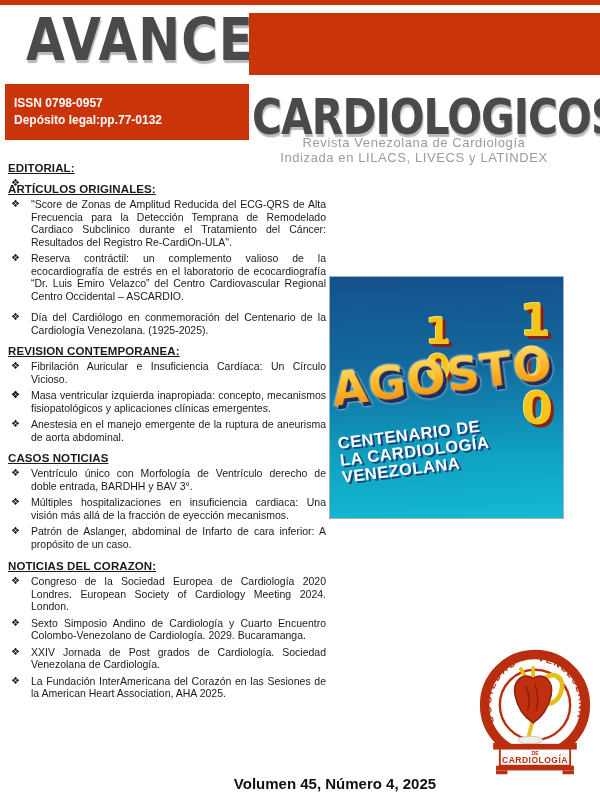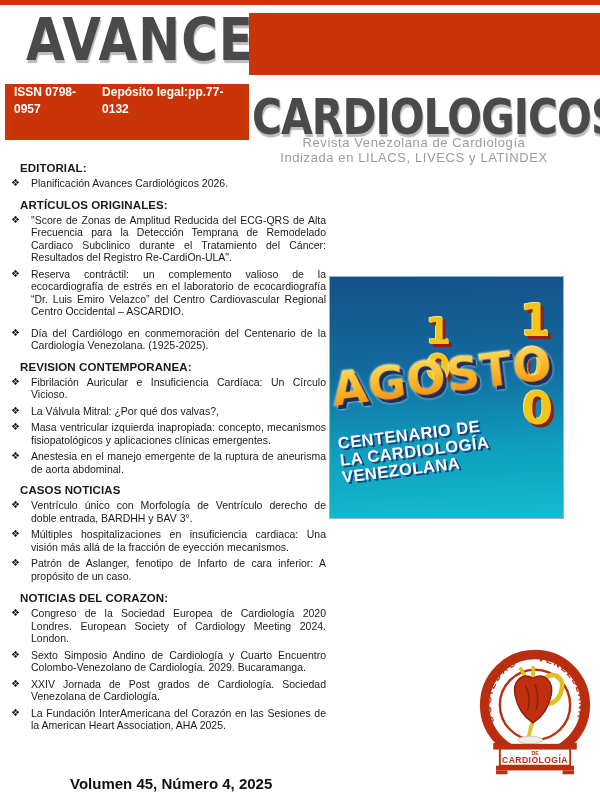--- a/index.html
+++ b/index.html
@@ -11,38 +11,38 @@
   .top-strip{position:absolute;left:0;top:0;width:600px;height:5px;background:#c93508;}
   .title-avances{
     position:absolute;left:26px;top:6px;font-family:"DejaVu Sans",sans-serif;
     font-weight:bold;font-size:50px;letter-spacing:1px;color:#4a4a4a;
     transform:scaleY(1.18);transform-origin:top left;text-shadow:1px 2px 1px #bbb;
   }
   .red-rect-top{position:absolute;left:249px;top:13px;width:351px;height:62px;background:#c93508;}
   .issn-box{
     position:absolute;left:5px;top:84px;width:244px;height:56px;background:#c93508;
     color:#fff;font-weight:bold;font-size:12px;line-height:1.45;
-    display:flex;flex-direction:row;justify-content:center;padding-left:9px;box-sizing:border-box;
+    display:flex;flex-direction:column;justify-content:center;padding-left:9px;box-sizing:border-box;
   }
   .title-cardio{
     position:absolute;left:252px;top:88px;font-family:"DejaVu Sans",sans-serif;
     font-weight:bold;font-size:41px;letter-spacing:-1px;color:#4a4a4a;
     transform:scaleY(1.22);transform-origin:top left;text-shadow:1px 2px 1px #bbb;white-space:nowrap;
   }
   .subtitle{
     position:absolute;left:228px;top:136px;width:372px;text-align:center;
     color:#9b9b9b;font-size:13px;letter-spacing:.6px;line-height:1.15;
   }
   
   .toc{position:absolute;left:8px;top:162px;width:318px;}
   .toc-section{margin-bottom:9px;}
   .toc-section.extra-gap{margin-top:10px;}
   .toc-head{
-    font-size:11.5px;font-weight:bold;
-    margin:0 0 3px 12px;letter-spacing:.1px;
+    font-size:11.5px;font-weight:bold;text-decoration:underline;
+    margin:0 0 3px 0;letter-spacing:.1px;
   }
   .toc-item{
     position:relative;padding-left:23px;margin-bottom:4px;
     font-size:10.5px;line-height:12.5px;text-align:justify;
   }
   .toc-item .marker{position:absolute;left:3px;top:0;font-size:10px;}
   
   .poster{
     position:absolute;left:330px;top:277px;width:233px;height:241px;overflow:hidden;
     background:linear-gradient(178deg,#14518c 0%,#136a9e 38%,#0fa0c0 72%,#14b9d2 100%);
@@ -65,21 +65,21 @@
   }
   .poster-caption{
     position:absolute;left:10px;top:158px;z-index:3;color:#fff;
     font-weight:bold;font-size:16.5px;line-height:17px;letter-spacing:.5px;
     transform:rotate(-7deg);transform-origin:left center;
     text-shadow:2px 2px 0 #1c3f7a;white-space:nowrap;
   }
   
   .logo{position:absolute;left:478px;top:646px;}
   .footer-line{
-    position:absolute;left:70px;top:775px;width:530px;text-align:left;
+    position:absolute;left:70px;top:775px;width:530px;text-align:center;
     font-weight:bold;font-size:15px;color:#111;
   }
 </style>
 </head>
 <body>
 
 <div class="top-strip"></div>
 
 <div class="title-avances">AVANCES</div>
 <div class="red-rect-top"></div>
@@ -92,46 +92,46 @@
 
 <div class="subtitle">
   <div>Revista Venezolana de Cardiología</div>
   <div>Indizada en LILACS, LIVECS y LATINDEX</div>
 </div>
 
 <div class="toc">
 
   <div class="toc-section">
     <h3 class="toc-head">EDITORIAL:</h3>
-    <div class="toc-item"><span class="marker">❖</span><span>Planificación Avances Cardiológicos 2026.</span></div>
+    <div class="toc-item"><span class="marker">❖</span></div>
   </div>
 
   <div class="toc-section">
     <h3 class="toc-head">ARTÍCULOS ORIGINALES:</h3>
     <div class="toc-item"><span class="marker">❖</span><span>"Score de Zonas de Amplitud Reducida del ECG-QRS de Alta Frecuencia para la Detección Temprana de Remodelado Cardiaco Subclinico durante el Tratamiento del Cáncer: Resultados del Registro Re-CardiOn-ULA".</span></div>
     <div class="toc-item"><span class="marker">❖</span><span>Reserva contráctil: un complemento valioso de la ecocardiografía de estrés en el laboratorio de ecocardiografía “Dr. Luis Emiro Velazco” del Centro Cardiovascular Regional Centro Occidental – ASCARDIO.</span></div>
   </div>
 
   <div class="toc-section">
     <div class="toc-item"><span class="marker">❖</span><span>Día del Cardiólogo en conmemoración del Centenario de la Cardiología Venezolana.  (1925-2025).</span></div>
   </div>
 
   <div class="toc-section">
     <h3 class="toc-head">REVISION CONTEMPORANEA:</h3>
     <div class="toc-item"><span class="marker">❖</span><span>Fibrilación Auricular e Insuficiencia Cardíaca: Un Círculo Vicioso.</span></div>
-    <div class="toc-item"><span class="marker">❖</span><span>La Válvula Mitral: ¿Por qué dos valvas?,</span></div>
+    <div class="toc-item"><span class="marker">❖</span></div>
     <div class="toc-item"><span class="marker">❖</span><span>Masa ventricular izquierda inapropiada: concepto, mecanismos fisiopatológicos y aplicaciones clínicas emergentes.</span></div>
     <div class="toc-item"><span class="marker">❖</span><span>Anestesia en el manejo emergente de la ruptura de aneurisma de aorta abdominal.</span></div>
   </div>
 
   <div class="toc-section">
     <h3 class="toc-head">CASOS NOTICIAS</h3>
     <div class="toc-item"><span class="marker">❖</span><span>Ventrículo único con Morfología de Ventrículo derecho de doble entrada, BARDHH y BAV 3°.</span></div>
     <div class="toc-item"><span class="marker">❖</span><span>Múltiples hospitalizaciones en insuficiencia cardiaca: Una visión más allá de la fracción de eyección mecanismos.</span></div>
-    <div class="toc-item"><span class="marker">❖</span><span>Patrón de Aslanger, fenotipo de Infarto de cara inferior: A propósito de un caso.</span></div>
+    <div class="toc-item"><span class="marker">❖</span><span>Patrón de Aslanger, abdominal de Infarto de cara inferior: A propósito de un caso.</span></div>
   </div>
 
   <div class="toc-section extra-gap">
     <h3 class="toc-head">NOTICIAS DEL CORAZON:</h3>
     <div class="toc-item"><span class="marker">❖</span><span>Congreso de la Sociedad Europea de Cardiología 2020 Londres. European Society of Cardiology Meeting 2024. London.</span></div>
     <div class="toc-item"><span class="marker">❖</span><span>Sexto Simposio Andino de Cardiología y Cuarto Encuentro Colombo-Venezolano de Cardiología. 2029. Bucaramanga.</span></div>
     <div class="toc-item"><span class="marker">❖</span><span>XXIV Jornada de Post grados de Cardiología. Sociedad Venezolana de Cardiología.</span></div>
     <div class="toc-item"><span class="marker">❖</span><span>La Fundación InterAmericana del Corazón en las Sesiones de la American Heart Association, AHA 2025.</span></div>
   </div>
 

